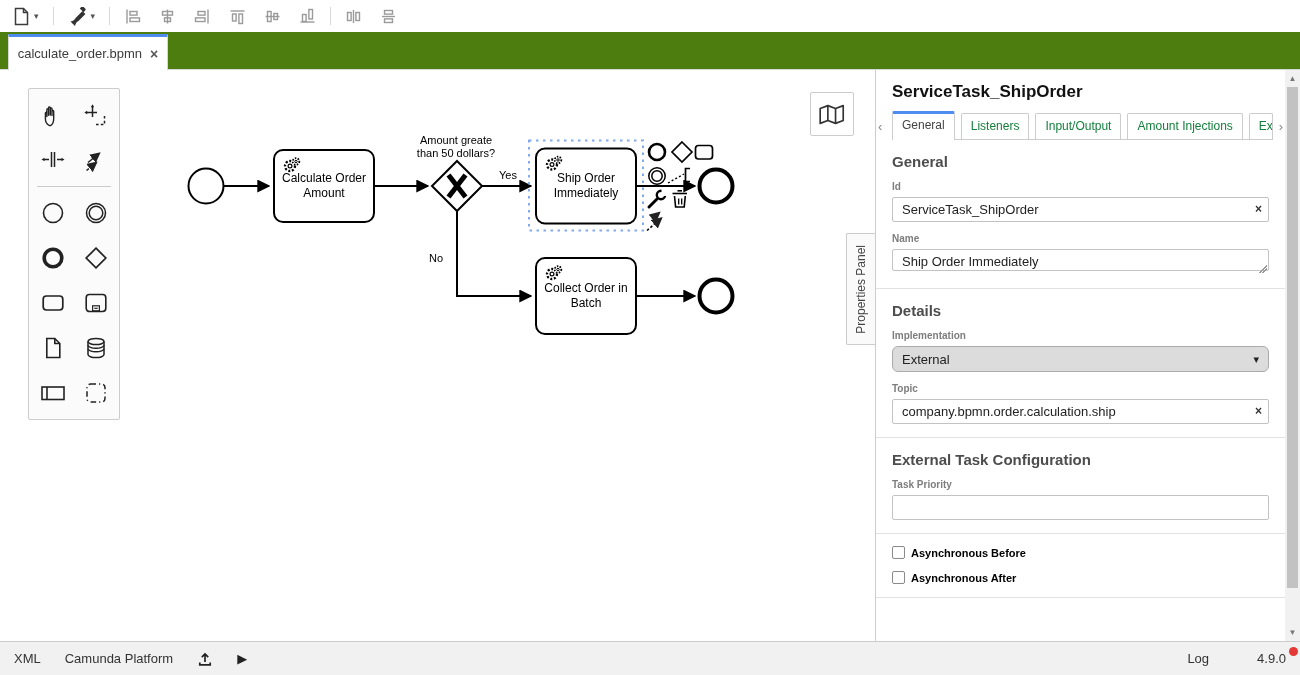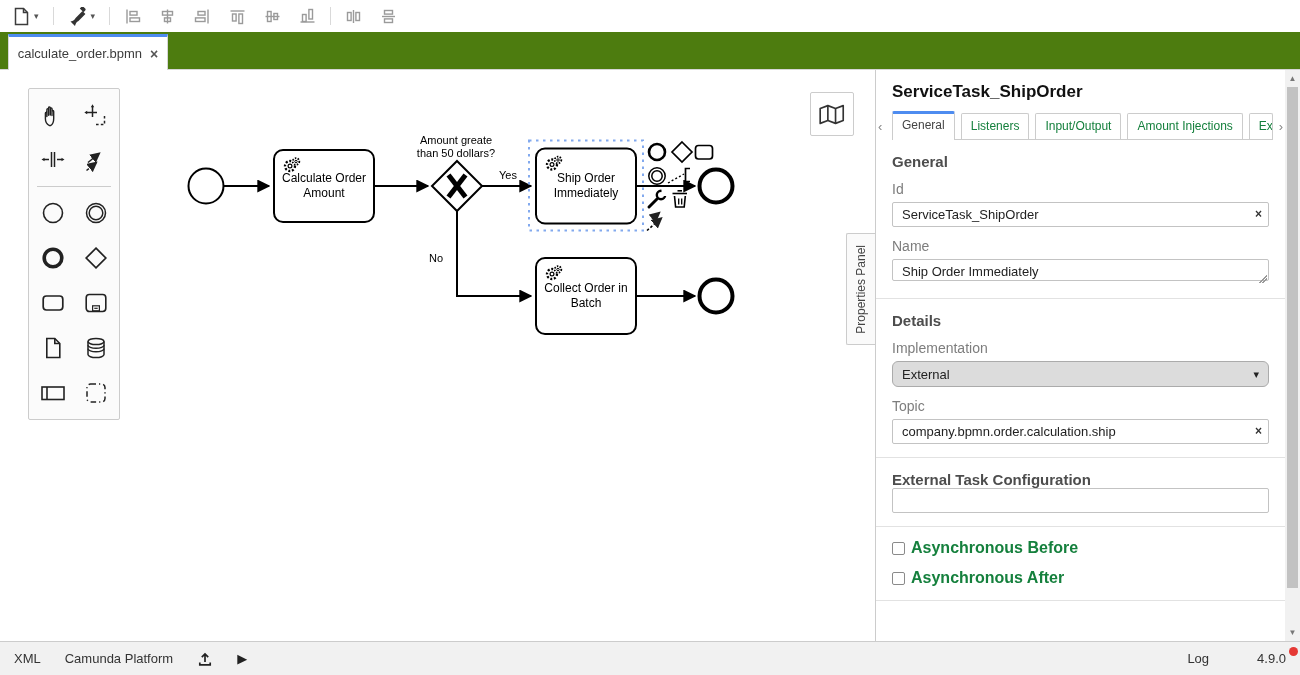--- a/index.html
+++ b/index.html
@@ -60,40 +60,40 @@
   .ptab { border:1px solid #ccc; border-bottom:none; background:#fff; color:#15803d; font-size:12px;
           padding:5px 9px 6px 9px; cursor:pointer; white-space:nowrap; border-radius:2px 2px 0 0; }
   .ptab.active { border-top:3px solid #4e8cf0; color:#444; padding-top:4px; margin-bottom:-1px;
                  padding-bottom:8px; background:#fff; }
   .ptab.clipped { max-width:58px; overflow:hidden; }
   .ptabs-nav { position:absolute; bottom:5px; font-size:13px; color:#888; cursor:pointer; }
   .ptabs-nav.prev { left:-14px; }
   .ptabs-nav.next { right:-10px; }
 
   .section-h { font-size:15px; font-weight:bold; color:#4d4d4d; margin-top:13px; }
-  .field-label { font-size:14px; font-weight:normal; color:#7d7d7d; margin:11px 0 5px 0; }
+  .field-label { font-size:10px; font-weight:bold; color:#7d7d7d; margin:11px 0 5px 0; }
   .txt-wrap { position:relative; }
   .txt { width:100%; height:25px; border:1px solid #c3c3c3; border-radius:2px; font-size:13px;
          font-family:"Liberation Sans",sans-serif; color:#222; padding:2px 22px 2px 9px; background:#fff; }
   .clear-x { position:absolute; right:7px; top:4px; font-size:12px; font-weight:bold; color:#333;
              cursor:pointer; line-height:1.4; }
   .name-area { width:100%; height:22px; border:1px solid #c3c3c3; border-radius:2px; resize:none;
                font-size:13px; font-family:"Liberation Sans",sans-serif; color:#222; padding:4px 9px; overflow:hidden; }
   .resize-grip { position:absolute; right:2px; bottom:2px; width:9px; height:9px; pointer-events:none;
                  background:
                    linear-gradient(135deg, transparent 0 55%, #999 55% 63%, transparent 63% 72%, #999 72% 80%, transparent 80%); }
   .hr { height:1px; background:#e2e2e2; margin:13px -16px 0 -16px; }
   .select { position:relative; width:100%; height:26px; background:#dcdcdc; border:1px solid #ababab;
             border-radius:6px; font-size:13px; color:#222; display:flex; align-items:center;
             padding:0 9px; cursor:pointer; }
   .select .sel-caret { position:absolute; right:9px; font-size:11px; color:#222; }
   .chk-row { display:flex; align-items:center; gap:6px; margin-top:12px; }
   .chk-row input { appearance:none; -webkit-appearance:none; width:13px; height:13px;
                    border:1px solid #8a8a8a; border-radius:2px; background:#fff; cursor:pointer; }
-  .chk-row label { font-size:16px; font-weight:bold; color:#15803d; cursor:pointer; }
+  .chk-row label { font-size:11px; font-weight:bold; color:#000000; cursor:pointer; }
 
   
   .pscroll { position:absolute; right:0; top:0; width:15px; height:571px; background:#f1f1f1; }
   .pscroll .arr { position:absolute; left:0; width:15px; height:15px; display:flex; align-items:center;
                   justify-content:center; font-size:8px; color:#777; cursor:pointer; }
   .pscroll .arr.up { top:1px; }
   .pscroll .arr.down { bottom:1px; }
   .pscroll .thumb { position:absolute; left:2px; top:17px; width:11px; height:501px; background:#c2c2c2; cursor:pointer; }
 
   
@@ -432,20 +432,21 @@
 
       <div class="field-label">Topic</div>
       <div class="txt-wrap">
         <input class="txt" type="text" value="company.bpmn.order.calculation.ship" style="">
         <span class="clear-x">×</span>
       </div>
 
       <div class="hr"></div>
       <div class="section-h">External Task Configuration</div>
 
+      <div class="field-label">Task Priority</div>
       <div class="txt-wrap">
         <input class="txt" type="text" value="" style="">
       </div>
 
       <div class="hr"></div>
 
       <div class="chk-row">
         <input type="checkbox" style="">
         <label>Asynchronous Before</label>
       </div>

